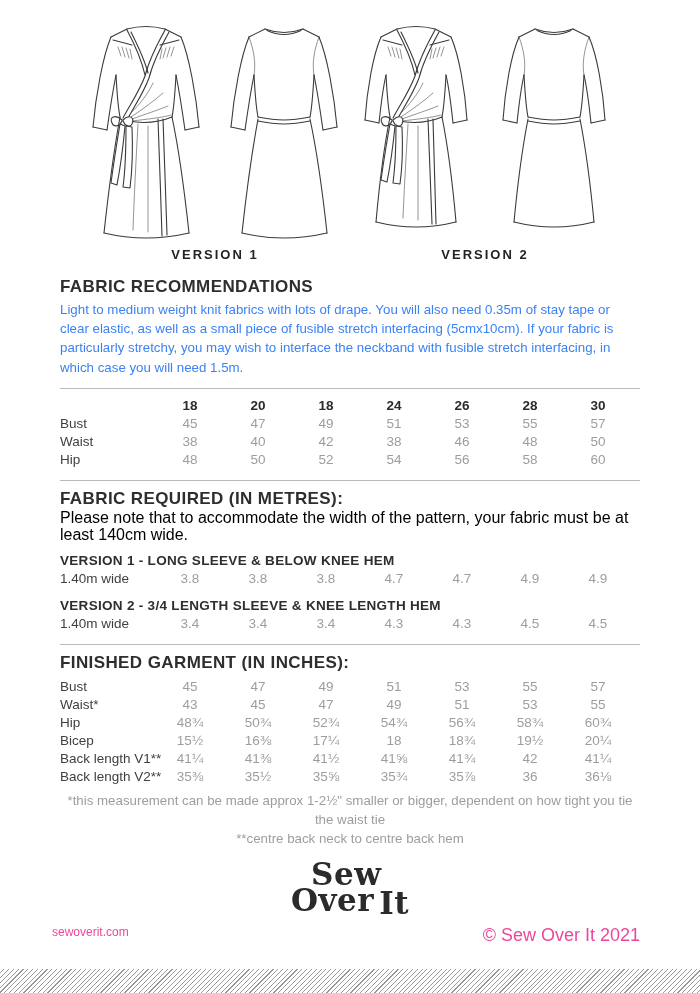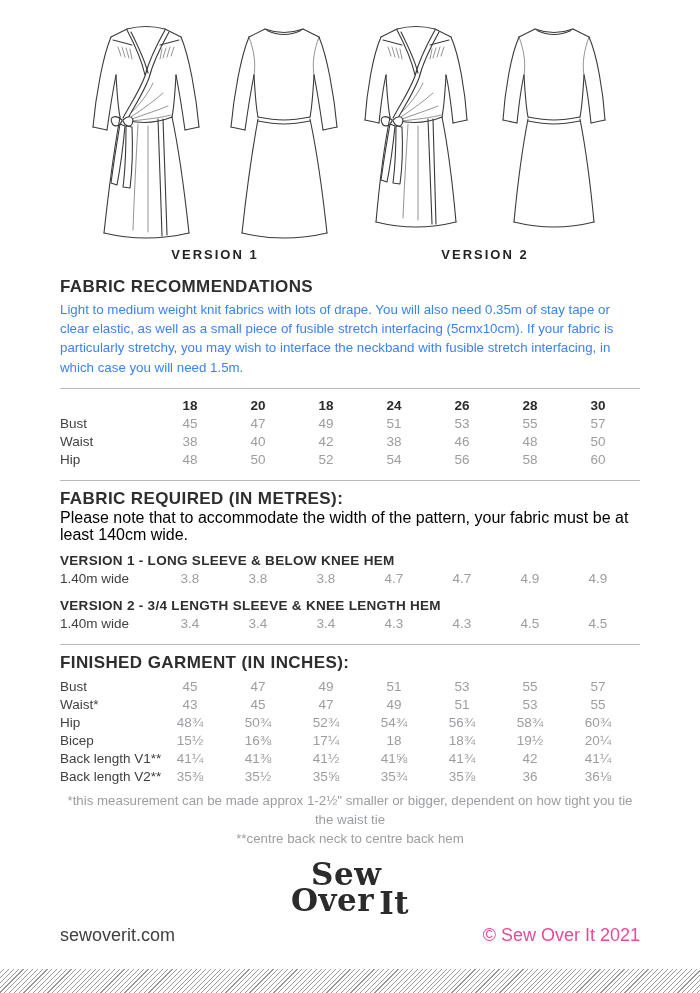--- a/index.html
+++ b/index.html
@@ -31,21 +31,21 @@
   .note { font-size:16px; line-height:17px; color:#000000; }
   .vtitle { font-size:13.5px; font-weight:700; color:#2e2e2e; letter-spacing:.3px; margin-top:9px; line-height:18px; }
   .fg-rows { margin-top:5px; }
   .footnotes { margin-top:5px; font-size:13.3px; line-height:19px; color:#9b9ea1;text-align:center; }
 
   
   .logo { width:fit-content; margin:13px auto 0 auto; font-family:"DejaVu Serif","Liberation Serif",serif; font-weight:700; color:#2b2b2b; text-align:left; }
   .logo-sew { display:block; font-size:31px; line-height:26px; margin-left:20px; letter-spacing:.5px; }
   .logo-over { display:block; font-size:31px; line-height:27px; letter-spacing:.5px; }
   .logo-it { display:inline-block; transform:translateY(3px); margin-left:5px; }
-  .site { position:absolute; left:60px; top:925px; font-size:18px; color:#404040; }
+  .site { position:absolute; left:52px; top:925px; font-size:12px; color:#ec4899; }
   .copyright { position:absolute; right:60px; top:925px; font-size:18px; color:#ec4899; }
   .stripes { position:absolute; left:0; bottom:0; width:700px; height:24px;
              background:repeating-linear-gradient(135deg,#ffffff 0px,#ffffff 2.6px,#9a9a9a 2.6px,#9a9a9a 3.4px); }
 </style>
 </head>
 <body>
 
 <div class="page">
 
   <div class="illustrations">

